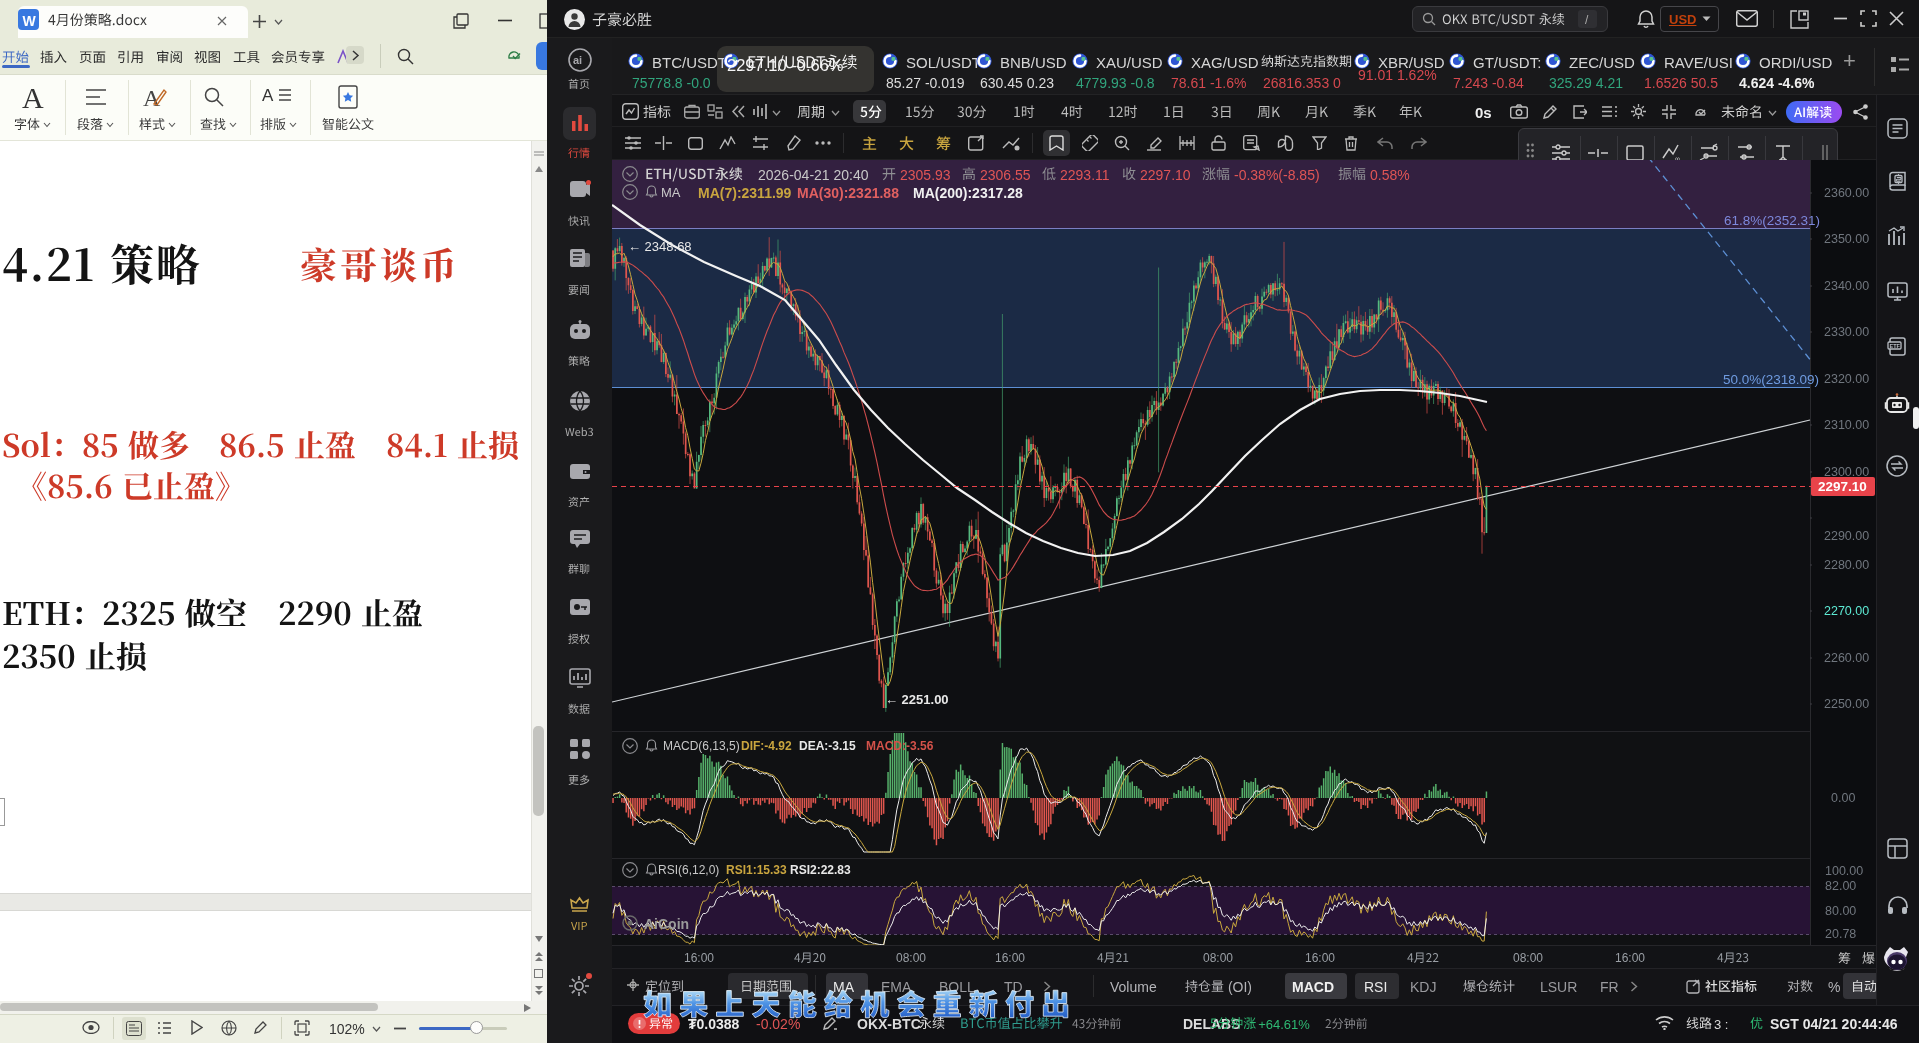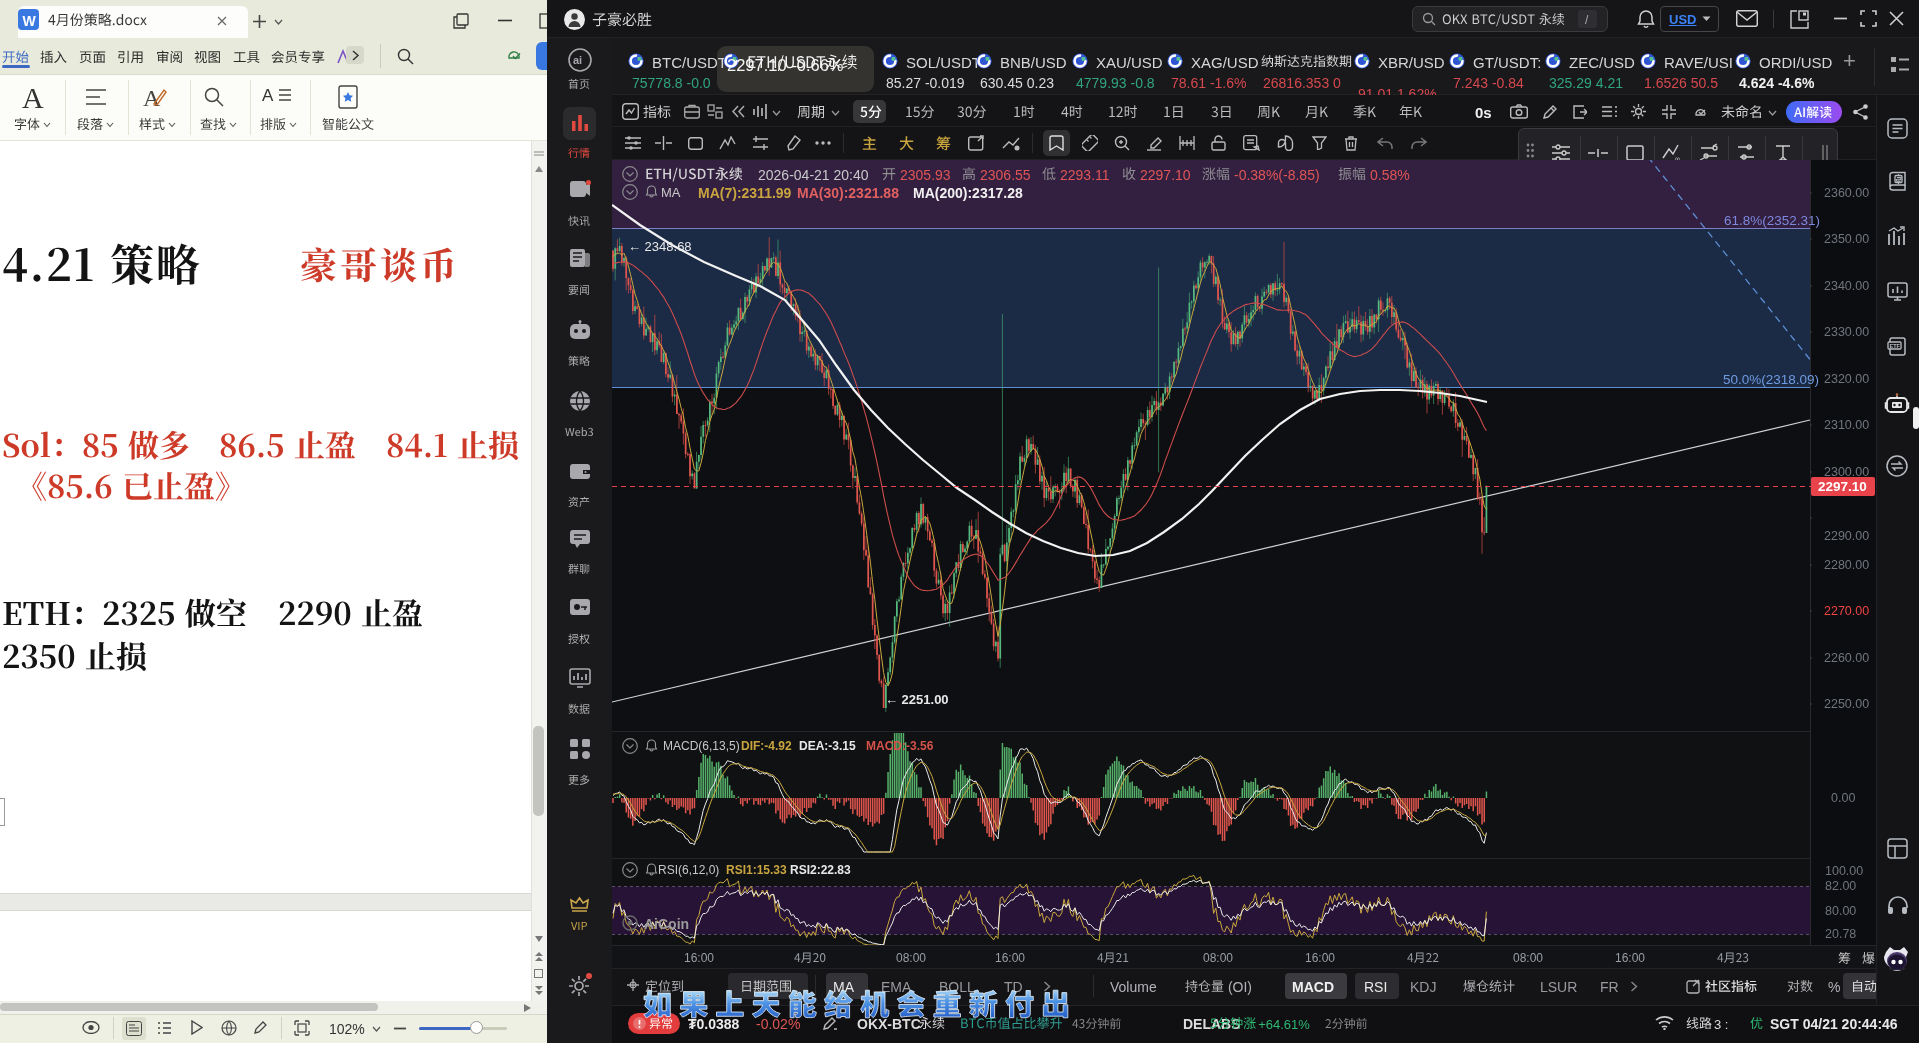--- a/index.html
+++ b/index.html
@@ -240,21 +240,21 @@
     <svg style="position:absolute;left:1442px;top:10px;overflow:visible" width="126" height="19" viewBox="0 -14 126 19">
       <path d="M4.8 0.2C7.2 0.2 8.9 -1.7 8.9 -4.8C8.9 -7.9 7.2 -9.7 4.8 -9.7C2.4 -9.7 0.8 -7.9 0.8 -4.8C0.8 -1.7 2.4 0.2 4.8 0.2ZM4.8 -0.9C3.1 -0.9 2 -2.4 2 -4.8C2 -7.2 3.1 -8.6 4.8 -8.6C6.5 -8.6 7.7 -7.2 7.7 -4.8C7.7 -2.4 6.5 -0.9 4.8 -0.9Z M11 0H12.2V-3L13.8 -5L16.7 0H18L14.5 -5.9L17.5 -9.5H16.2L12.2 -4.7H12.2V-9.5H11Z M18.3 0H19.5L20.9 -2.6C21.2 -3.1 21.4 -3.5 21.7 -4.1H21.7C22 -3.5 22.3 -3.1 22.5 -2.6L24 0H25.3L22.5 -4.9L25.1 -9.5H23.8L22.6 -7.1C22.3 -6.7 22.1 -6.3 21.9 -5.7H21.8C21.5 -6.3 21.3 -6.7 21.1 -7.1L19.8 -9.5H18.4L21 -4.9Z M30.7 0H33.7C35.9 0 37.3 -0.9 37.3 -2.8C37.3 -4.1 36.5 -4.8 35.4 -5.1V-5.1C36.3 -5.4 36.8 -6.3 36.8 -7.2C36.8 -8.9 35.5 -9.5 33.5 -9.5H30.7ZM31.9 -5.5V-8.6H33.4C34.9 -8.6 35.6 -8.2 35.6 -7C35.6 -6.1 35 -5.5 33.3 -5.5ZM31.9 -1V-4.5H33.6C35.2 -4.5 36.2 -4 36.2 -2.8C36.2 -1.5 35.2 -1 33.6 -1Z M41.2 0H42.4V-8.5H45.3V-9.5H38.3V-8.5H41.2Z M50.6 0.2C51.9 0.2 52.8 -0.3 53.5 -1.2L52.9 -2C52.3 -1.3 51.6 -0.9 50.7 -0.9C48.9 -0.9 47.7 -2.4 47.7 -4.8C47.7 -7.2 48.9 -8.6 50.7 -8.6C51.5 -8.6 52.2 -8.3 52.7 -7.7L53.3 -8.5C52.8 -9.1 51.9 -9.7 50.7 -9.7C48.3 -9.7 46.5 -7.8 46.5 -4.8C46.5 -1.7 48.2 0.2 50.6 0.2Z M54.2 2.3H55L58.9 -10.3H58.1Z M63.8 0.2C65.7 0.2 67.2 -0.9 67.2 -3.9V-9.5H66.1V-3.9C66.1 -1.6 65.1 -0.9 63.8 -0.9C62.6 -0.9 61.6 -1.6 61.6 -3.9V-9.5H60.4V-3.9C60.4 -0.9 61.9 0.2 63.8 0.2Z M72.4 0.2C74.4 0.2 75.7 -1 75.7 -2.5C75.7 -4 74.8 -4.6 73.7 -5.1L72.4 -5.7C71.6 -6 70.8 -6.3 70.8 -7.3C70.8 -8.1 71.5 -8.6 72.6 -8.6C73.4 -8.6 74.1 -8.3 74.7 -7.8L75.3 -8.5C74.7 -9.2 73.7 -9.7 72.6 -9.7C70.8 -9.7 69.6 -8.6 69.6 -7.2C69.6 -5.8 70.6 -5.1 71.5 -4.7L72.9 -4.1C73.8 -3.7 74.5 -3.4 74.5 -2.4C74.5 -1.5 73.7 -0.9 72.4 -0.9C71.5 -0.9 70.5 -1.4 69.8 -2.1L69.1 -1.2C69.9 -0.4 71.1 0.2 72.4 0.2Z M77.5 0H80C82.8 0 84.4 -1.8 84.4 -4.8C84.4 -7.8 82.8 -9.5 79.9 -9.5H77.5ZM78.7 -1V-8.6H79.8C82.1 -8.6 83.2 -7.2 83.2 -4.8C83.2 -2.4 82.1 -1 79.8 -1Z M88.5 0H89.7V-8.5H92.6V-9.5H85.6V-8.5H88.5Z M100.5 -10.1C102.1 -9.7 104.2 -8.9 105.3 -8.3L105.8 -9.2C104.7 -9.8 102.5 -10.5 100.9 -10.9ZM97.6 -5.7V-4.8H100.7C100 -2.9 98.8 -1.4 97.3 -0.5C97.6 -0.4 97.9 0 98.1 0.2C99.7 -0.8 101.3 -2.8 101.9 -5.5L101.3 -5.8L101.1 -5.7ZM108.1 -7.3C107.3 -6.4 106.1 -5.3 105 -4.6C104.6 -5.4 104.2 -6.3 103.9 -7.3V-8.2H99.3V-7.3H102.9V-0.2C102.9 -0 102.8 0.1 102.6 0.1C102.4 0.1 101.6 0.1 100.8 0C100.9 0.3 101.1 0.7 101.1 1C102.2 1 102.9 1 103.4 0.8C103.8 0.7 103.9 0.4 103.9 -0.2V-4.8C105 -2.5 106.5 -0.8 108.7 0.2C108.9 -0.1 109.2 -0.5 109.4 -0.7C107.8 -1.3 106.5 -2.4 105.5 -3.8C106.6 -4.6 107.9 -5.7 109 -6.7Z M116 -5.9C116.6 -5.5 117.3 -5 117.6 -4.7L118.1 -5.2C117.8 -5.6 117.1 -6.1 116.5 -6.4ZM115.1 -4.7C115.7 -4.4 116.4 -3.8 116.7 -3.4L117.2 -4C116.9 -4.4 116.1 -4.9 115.5 -5.2ZM118.8 -1.4C119.8 -0.7 121.1 0.4 121.7 1.1L122.3 0.5C121.7 -0.2 120.4 -1.2 119.4 -1.9ZM110.4 -0.8 110.6 0.2C111.7 -0.3 113.2 -0.8 114.6 -1.3L114.4 -2.1C112.9 -1.6 111.4 -1.1 110.4 -0.8ZM115.1 -7.7V-6.9H120.9C120.7 -6.3 120.5 -5.7 120.4 -5.3L121.1 -5.1C121.4 -5.7 121.8 -6.7 122 -7.6L121.4 -7.7L121.3 -7.7H118.9V-8.9H121.4V-9.7H118.9V-10.9H117.9V-9.7H115.6V-8.9H117.9V-7.7ZM118.3 -6.4V-4.8C118.3 -4.3 118.3 -3.8 118.1 -3.3H114.8V-2.4H117.8C117.4 -1.4 116.4 -0.4 114.6 0.3C114.7 0.5 115 0.8 115.1 1.1C117.4 0.1 118.4 -1.1 118.8 -2.4H122.1V-3.3H119.1C119.2 -3.8 119.2 -4.3 119.2 -4.8V-6.4ZM110.7 -5.5C110.8 -5.6 111.1 -5.7 112.7 -5.9C112.1 -5 111.6 -4.3 111.4 -4.1C111 -3.6 110.7 -3.2 110.5 -3.2C110.6 -3 110.7 -2.5 110.7 -2.4C111 -2.5 111.4 -2.7 114.5 -3.5C114.4 -3.7 114.4 -4.1 114.4 -4.3L112.2 -3.8C113.1 -4.9 114 -6.3 114.7 -7.7L113.9 -8.2C113.7 -7.7 113.4 -7.2 113.2 -6.7L111.6 -6.6C112.4 -7.7 113.2 -9.1 113.7 -10.5L112.9 -10.9C112.3 -9.3 111.4 -7.6 111.1 -7.2C110.8 -6.7 110.6 -6.4 110.4 -6.4C110.5 -6.1 110.6 -5.7 110.7 -5.5Z" fill="#cfcfcf"></path>
     </svg>
     <div style="position:absolute;left:1578px;top:10px;width:19px;height:18px;background:#2f2f33;border-radius:3px"></div>
     <div style="position:absolute;left:1585px;top:14.4px;font:400 12px 'Liberation Sans',sans-serif;color:#aaa;line-height:1;white-space:pre;">/</div>
     <svg style="position:absolute;left:1636px;top:9px" width="20" height="21" viewBox="0 0 20 21">
       <path d="M10 2a6 6 0 0 1 6 6v4l1.5 3h-15L4 12V8a6 6 0 0 1 6-6z" fill="none" stroke="#d0d0d0" stroke-width="1.5"></path>
       <path d="M8 17a2.2 2.2 0 0 0 4 0" fill="none" stroke="#d0d0d0" stroke-width="1.5"></path>
     </svg>
     <div style="position:absolute;left:1660px;top:6px;width:59px;height:26px;border:1px solid #46464a;border-radius:4px"></div>
-    <div style="position:absolute;left:1669px;top:12.6px;font:700 13px 'Liberation Sans',sans-serif;color:#3b82f6;line-height:1;white-space:pre;text-decoration:underline;">USD</div>
+    <div style="position:absolute;left:1669px;top:12.6px;font:700 13px 'Liberation Sans',sans-serif;color:#c2410c;line-height:1;white-space:pre;text-decoration:underline;">USD</div>
     <svg style="position:absolute;left:1702px;top:16px" width="9" height="6" viewBox="0 0 9 6">
       <path d="M0.5 0.5L4.5 5L8.5 0.5" fill="#bbb"></path>
     </svg>
     <svg style="position:absolute;left:1736px;top:10px" width="22" height="17" viewBox="0 0 22 17">
       <rect x="0.7" y="0.7" width="20.6" height="15.6" rx="2" fill="none" stroke="#d0d0d0" stroke-width="1.5"></rect>
       <path d="M1 2l10 8 10-8" fill="none" stroke="#d0d0d0" stroke-width="1.5"></path>
     </svg>
     <div style="position:absolute;left:1773px;top:10px;width:1px;height:18px;background:#3a3a3a"></div>
     <svg style="position:absolute;left:1790px;top:10px" width="19" height="19" viewBox="0 0 19 19">
       <path d="M7 1H1v17h17v-6" fill="none" stroke="#ccc" stroke-width="1.4"></path>
@@ -419,21 +419,21 @@
     <svg style="position:absolute;left:1261px;top:52px;overflow:visible" width="95" height="19" viewBox="0 -14 95 19">
       <path d="M0.5 -0.7 0.7 0.2C1.9 -0.1 3.5 -0.5 5 -0.8L4.9 -1.7C3.3 -1.3 1.6 -0.9 0.5 -0.7ZM8.3 -10.9V-9.2L8.2 -8H5.4V1H6.3V-2.1C6.5 -2 6.8 -1.8 6.9 -1.6C7.8 -2.6 8.3 -3.6 8.7 -4.7C9.3 -3.7 9.9 -2.6 10.2 -1.8L11 -2.3C10.6 -3.2 9.7 -4.7 8.9 -5.9C9 -6.3 9.1 -6.7 9.1 -7.1H11V-0.2C11 -0 11 0 10.8 0C10.6 0.1 9.9 0.1 9.1 0C9.2 0.3 9.4 0.7 9.4 1C10.4 1 11.1 0.9 11.5 0.8C11.8 0.6 12 0.3 12 -0.2V-8H9.2L9.2 -9.2V-10.9ZM6.3 -2.4V-7.1H8.2C8 -5.6 7.5 -3.8 6.3 -2.4ZM0.8 -5.5C1 -5.6 1.3 -5.7 2.9 -5.9C2.3 -5 1.8 -4.3 1.6 -4.1C1.2 -3.6 0.9 -3.2 0.6 -3.2C0.7 -3 0.8 -2.5 0.9 -2.4C1.1 -2.5 1.6 -2.7 4.8 -3.3C4.8 -3.5 4.8 -3.8 4.9 -4.1L2.2 -3.6C3.2 -4.8 4.2 -6.2 5 -7.7L4.3 -8.2C4 -7.7 3.8 -7.2 3.5 -6.7L1.7 -6.5C2.5 -7.7 3.3 -9.1 3.8 -10.5L3 -10.9C2.5 -9.3 1.5 -7.6 1.2 -7.2C0.9 -6.7 0.7 -6.4 0.5 -6.4C0.6 -6.1 0.7 -5.7 0.8 -5.5Z M15.3 -1.9C15 -1 14.4 -0.2 13.7 0.4C13.9 0.5 14.3 0.8 14.5 0.9C15.1 0.3 15.8 -0.7 16.3 -1.6ZM17.1 -1.5C17.6 -0.9 18.1 -0.2 18.3 0.2L19.1 -0.2C18.9 -0.7 18.3 -1.4 17.9 -1.8ZM18 -10.8V-9.2H15.7V-10.8H14.8V-9.2H13.7V-8.3H14.8V-3H13.5V-2.1H20V-3H18.9V-8.3H19.9V-9.2H18.9V-10.8ZM15.7 -8.3H18V-7.1H15.7ZM15.7 -6.3H18V-5.1H15.7ZM15.7 -4.3H18V-3H15.7ZM20.4 -9.6V-5.1C20.4 -3 20.2 -1 18.7 0.6C18.9 0.8 19.2 1 19.4 1.2C21 -0.5 21.3 -2.7 21.3 -5.1V-5.6H23.2V1.1H24.1V-5.6H25.5V-6.6H21.3V-8.9C22.7 -9.2 24.3 -9.7 25.4 -10.2L24.6 -10.9C23.6 -10.4 21.9 -9.9 20.4 -9.6Z M27 -10.2C27.7 -9.5 28.4 -8.4 28.6 -7.7L29.5 -8.2C29.2 -8.9 28.5 -9.9 27.9 -10.6ZM33.6 -10.9C33.6 -10 33.6 -9.2 33.5 -8.4H30.2V-7.4H33.4C33.1 -5.1 32.3 -3.2 30.1 -2.1C30.3 -1.9 30.6 -1.6 30.8 -1.3C32.6 -2.3 33.5 -3.7 34 -5.4C35.3 -4.1 36.7 -2.5 37.4 -1.4L38.2 -2C37.4 -3.2 35.7 -5.1 34.3 -6.5L34.4 -7.4H38.2V-8.4H34.5C34.6 -9.2 34.6 -10 34.6 -10.9ZM29.4 -6.1H26.6V-5.1H28.4V-1.7C27.8 -1.5 27.2 -0.8 26.5 -0.1L27.1 0.8C27.8 -0.1 28.5 -0.9 28.9 -0.9C29.2 -0.9 29.6 -0.4 30.1 -0.1C31.1 0.5 32.1 0.7 33.8 0.7C35 0.7 37.4 0.6 38.2 0.5C38.3 0.2 38.4 -0.2 38.5 -0.5C37.3 -0.4 35.4 -0.2 33.8 -0.2C32.3 -0.2 31.2 -0.3 30.4 -0.9C29.9 -1.2 29.7 -1.5 29.4 -1.6Z M42.3 -6.4H48.7V-4.3H42.3ZM45 -10.9V-9.6H39.9V-8.7H45V-7.3H41.3V-3.4H43.4C43.1 -1.6 42.4 -0.4 39.6 0.2C39.8 0.4 40 0.8 40.1 1.1C43.3 0.3 44.1 -1.1 44.4 -3.4H46.4V-0.5C46.4 0.6 46.7 0.9 47.9 0.9C48.2 0.9 49.7 0.9 50 0.9C51.1 0.9 51.4 0.4 51.5 -1.5C51.2 -1.6 50.8 -1.8 50.6 -1.9C50.5 -0.3 50.4 -0 49.9 -0C49.5 -0 48.3 -0 48 -0C47.5 -0 47.4 -0.1 47.4 -0.5V-3.4H49.7V-7.3H46V-8.7H51.1V-9.6H46V-10.9Z M62.9 -10.2C61.9 -9.7 60.2 -9.3 58.7 -8.9V-10.9H57.7V-7.2C57.7 -6 58.1 -5.8 59.6 -5.8C60 -5.8 62.3 -5.8 62.7 -5.8C64 -5.8 64.3 -6.2 64.4 -7.9C64.2 -8 63.7 -8.1 63.5 -8.3C63.5 -6.9 63.3 -6.6 62.6 -6.6C62.1 -6.6 60.1 -6.6 59.7 -6.6C58.9 -6.6 58.7 -6.7 58.7 -7.2V-8.1C60.4 -8.4 62.3 -8.9 63.6 -9.4ZM58.7 -1.7H62.9V-0.4H58.7ZM58.7 -2.5V-3.8H62.9V-2.5ZM57.7 -4.7V1H58.7V0.4H62.9V1H63.9V-4.7ZM54.4 -10.9V-8.3H52.6V-7.4H54.4V-4.6L52.4 -4L52.7 -3.1L54.4 -3.6V-0.1C54.4 0.1 54.3 0.1 54.1 0.1C54 0.1 53.4 0.1 52.8 0.1C53 0.4 53.1 0.8 53.1 1C54 1 54.5 1 54.9 0.9C55.2 0.7 55.3 0.4 55.3 -0.1V-3.9L57.1 -4.4L57 -5.3L55.3 -4.8V-7.4H56.9V-8.3H55.3V-10.9Z M70.8 -10.7C70.5 -10.2 70.1 -9.4 69.8 -8.9L70.4 -8.6C70.8 -9.1 71.2 -9.7 71.6 -10.3ZM66.1 -10.3C66.5 -9.8 66.8 -9 67 -8.6L67.7 -8.9C67.6 -9.4 67.2 -10.1 66.9 -10.6ZM70.3 -3.4C70 -2.7 69.6 -2.1 69.1 -1.6C68.6 -1.9 68.1 -2.1 67.6 -2.3C67.8 -2.7 68 -3 68.2 -3.4ZM66.4 -2C67.1 -1.7 67.8 -1.4 68.4 -1.1C67.6 -0.5 66.6 -0.1 65.5 0.2C65.7 0.4 65.9 0.7 66 0.9C67.2 0.6 68.3 0.1 69.2 -0.7C69.7 -0.4 70.1 -0.1 70.4 0.1L71 -0.6C70.7 -0.8 70.3 -1 69.9 -1.2C70.6 -2 71.1 -2.9 71.4 -4L70.9 -4.2L70.7 -4.2H68.6L68.9 -4.9L68 -5C67.9 -4.8 67.8 -4.5 67.7 -4.2H65.9V-3.4H67.3C67 -2.9 66.7 -2.4 66.4 -2ZM68.3 -10.9V-8.5H65.7V-7.7H68C67.4 -6.9 66.4 -6 65.5 -5.7C65.7 -5.5 65.9 -5.1 66 -4.9C66.8 -5.3 67.7 -6.1 68.3 -6.8V-5.3H69.3V-7C69.9 -6.6 70.7 -6 71 -5.7L71.5 -6.4C71.2 -6.6 70.1 -7.3 69.4 -7.7H71.9V-8.5H69.3V-10.9ZM73.2 -10.8C72.9 -8.5 72.3 -6.3 71.3 -5C71.5 -4.8 71.8 -4.5 72 -4.4C72.3 -4.9 72.6 -5.4 72.9 -6.1C73.2 -4.8 73.5 -3.6 74 -2.6C73.3 -1.4 72.3 -0.4 70.9 0.3C71 0.5 71.3 0.9 71.4 1.1C72.7 0.4 73.7 -0.5 74.5 -1.7C75.2 -0.6 76 0.3 77 0.9C77.1 0.7 77.4 0.3 77.6 0.2C76.5 -0.4 75.7 -1.4 75 -2.6C75.7 -3.9 76.2 -5.5 76.4 -7.5H77.3V-8.4H73.6C73.8 -9.1 74 -9.9 74.1 -10.7ZM75.5 -7.5C75.3 -6 75 -4.7 74.5 -3.6C74 -4.8 73.7 -6.1 73.4 -7.5Z M80.3 -1.9C79.9 -1 79.2 -0.1 78.5 0.5C78.7 0.6 79.1 0.9 79.3 1C80 0.4 80.8 -0.6 81.2 -1.6ZM82.2 -1.5C82.7 -0.8 83.3 0 83.5 0.5L84.3 0.1C84 -0.5 83.4 -1.3 82.9 -1.9ZM89.1 -9.4V-7.3H86.5V-9.4ZM85.5 -10.3V-5.6C85.5 -3.7 85.4 -1.2 84.3 0.5C84.6 0.6 85 0.9 85.1 1.1C85.9 -0.1 86.2 -1.8 86.4 -3.4H89.1V-0.2C89.1 -0 89 0 88.9 0.1C88.7 0.1 88 0.1 87.3 0C87.4 0.3 87.6 0.7 87.6 1C88.6 1 89.2 1 89.6 0.8C89.9 0.7 90.1 0.4 90.1 -0.2V-10.3ZM89.1 -6.4V-4.3H86.4C86.5 -4.7 86.5 -5.1 86.5 -5.6V-6.4ZM83 -10.8V-9.2H80.7V-10.8H79.8V-9.2H78.7V-8.3H79.8V-3H78.5V-2.1H84.9V-3H83.9V-8.3H84.9V-9.2H83.9V-10.8ZM80.7 -8.3H83V-7.2H80.7ZM80.7 -6.4H83V-5.1H80.7ZM80.7 -4.3H83V-3H80.7Z" fill="#d6d6d6"></path>
     </svg>
     <div style="position:absolute;left:1263px;top:75.8px;font:400 14px 'Liberation Sans',sans-serif;color:#d6494f;line-height:1;white-space:pre;">26816.353 0</div>
     <svg style="position:absolute;left:1354px;top:53px" width="16" height="16" viewBox="0 0 16 16">
       <circle cx="8" cy="8" r="7.6" fill="#2f55d4"></circle>
       <path d="M8 2.6a5.4 5.4 0 1 0 5.4 5.4" fill="none" stroke="#fff" stroke-width="2.6" stroke-linecap="round"></path>
       <rect x="9.5" y="4" width="3.8" height="3.8" rx="1" fill="#57c28f"></rect>
     </svg>
     <div style="position:absolute;left:1378px;top:55.0px;font:400 15px 'Liberation Sans',sans-serif;color:#d6d6d6;line-height:1;white-space:pre;">XBR/USD</div>
-    <div style="position:absolute;left:1358px;top:87px;font:400 14px 'Liberation Sans',sans-serif;color:#d6494f;line-height:1;white-space:pre;">91.01 1.62%</div>
+    <div style="position:absolute;left:1358px;top:68px;font:400 14px 'Liberation Sans',sans-serif;color:#d6494f;line-height:1;white-space:pre;">91.01 1.62%</div>
     <svg style="position:absolute;left:1449px;top:53px" width="16" height="16" viewBox="0 0 16 16">
       <circle cx="8" cy="8" r="7.6" fill="#2f55d4"></circle>
       <path d="M8 2.6a5.4 5.4 0 1 0 5.4 5.4" fill="none" stroke="#fff" stroke-width="2.6" stroke-linecap="round"></path>
       <rect x="9.5" y="4" width="3.8" height="3.8" rx="1" fill="#57c28f"></rect>
     </svg>
     <div style="position:absolute;left:1473px;top:55.0px;font:400 15px 'Liberation Sans',sans-serif;color:#d6d6d6;line-height:1;white-space:pre;">GT/USDT:</div>
     <div style="position:absolute;left:1453px;top:75.8px;font:400 14px 'Liberation Sans',sans-serif;color:#d6494f;line-height:1;white-space:pre;">7.243 -0.84</div>
     <svg style="position:absolute;left:1545px;top:53px" width="16" height="16" viewBox="0 0 16 16">
       <circle cx="8" cy="8" r="7.6" fill="#2f55d4"></circle>
       <path d="M8 2.6a5.4 5.4 0 1 0 5.4 5.4" fill="none" stroke="#fff" stroke-width="2.6" stroke-linecap="round"></path>
@@ -831,21 +831,21 @@
     <div style="position:absolute;left:644px;top:916.8px;font:700 14px 'Liberation Sans',sans-serif;color:#9a9a9a;line-height:1;white-space:pre;">AiCoin</div>
     <div style="position:absolute;left:1824px;top:187.0px;font:400 12.5px 'Liberation Sans',sans-serif;color:#70767e;line-height:1;white-space:pre;">2360.00</div>
     <div style="position:absolute;left:1824px;top:233.0px;font:400 12.5px 'Liberation Sans',sans-serif;color:#70767e;line-height:1;white-space:pre;">2350.00</div>
     <div style="position:absolute;left:1824px;top:280.0px;font:400 12.5px 'Liberation Sans',sans-serif;color:#70767e;line-height:1;white-space:pre;">2340.00</div>
     <div style="position:absolute;left:1824px;top:326.0px;font:400 12.5px 'Liberation Sans',sans-serif;color:#70767e;line-height:1;white-space:pre;">2330.00</div>
     <div style="position:absolute;left:1824px;top:373.0px;font:400 12.5px 'Liberation Sans',sans-serif;color:#70767e;line-height:1;white-space:pre;">2320.00</div>
     <div style="position:absolute;left:1824px;top:419.0px;font:400 12.5px 'Liberation Sans',sans-serif;color:#70767e;line-height:1;white-space:pre;">2310.00</div>
     <div style="position:absolute;left:1824px;top:466.0px;font:400 12.5px 'Liberation Sans',sans-serif;color:#70767e;line-height:1;white-space:pre;">2300.00</div>
     <div style="position:absolute;left:1824px;top:512.0px;font:400 12.5px 'Liberation Sans',sans-serif;color:#70767e;line-height:1;white-space:pre;margin-top:18px;">2290.00</div>
     <div style="position:absolute;left:1824px;top:559.0px;font:400 12.5px 'Liberation Sans',sans-serif;color:#70767e;line-height:1;white-space:pre;">2280.00</div>
-    <div style="position:absolute;left:1824px;top:605.0px;font:400 12.5px 'Liberation Sans',sans-serif;color:#ef4444;line-height:1;white-space:pre;text-align:right;">2270.00</div>
+    <div style="position:absolute;left:1824px;top:605.0px;font:400 12.5px 'Liberation Sans',sans-serif;color:#5eead4;line-height:1;white-space:pre;text-align:right;">2270.00</div>
     <div style="position:absolute;left:1824px;top:652.0px;font:400 12.5px 'Liberation Sans',sans-serif;color:#70767e;line-height:1;white-space:pre;">2260.00</div>
     <div style="position:absolute;left:1824px;top:698.0px;font:400 12.5px 'Liberation Sans',sans-serif;color:#70767e;line-height:1;white-space:pre;">2250.00</div>
     <div style="position:absolute;left:1811px;top:477px;width:64px;height:19px;background:#e8434a;border-radius:2px"></div>
     <div style="position:absolute;left:1818px;top:480.2px;font:700 13.5px 'Liberation Sans',sans-serif;color:#ffffff;line-height:1;white-space:pre;">2297.10</div>
     <div style="position:absolute;left:1831px;top:792.0px;font:400 12.5px 'Liberation Sans',sans-serif;color:#70767e;line-height:1;white-space:pre;">0.00</div>
     <div style="position:absolute;left:1825px;top:865.0px;font:400 12.5px 'Liberation Sans',sans-serif;color:#70767e;line-height:1;white-space:pre;">100.00</div>
     <div style="position:absolute;left:1825px;top:880.0px;font:400 12.5px 'Liberation Sans',sans-serif;color:#70767e;line-height:1;white-space:pre;">82.00</div>
     <div style="position:absolute;left:1825px;top:905.0px;font:400 12.5px 'Liberation Sans',sans-serif;color:#70767e;line-height:1;white-space:pre;">80.00</div>
     <div style="position:absolute;left:1825px;top:928.0px;font:400 12.5px 'Liberation Sans',sans-serif;color:#70767e;line-height:1;white-space:pre;">20.78</div>
     <div style="position:absolute;left:612px;top:945px;width:1198px;height:23px;background:#121316;border-top:1px solid #26262a"></div>

